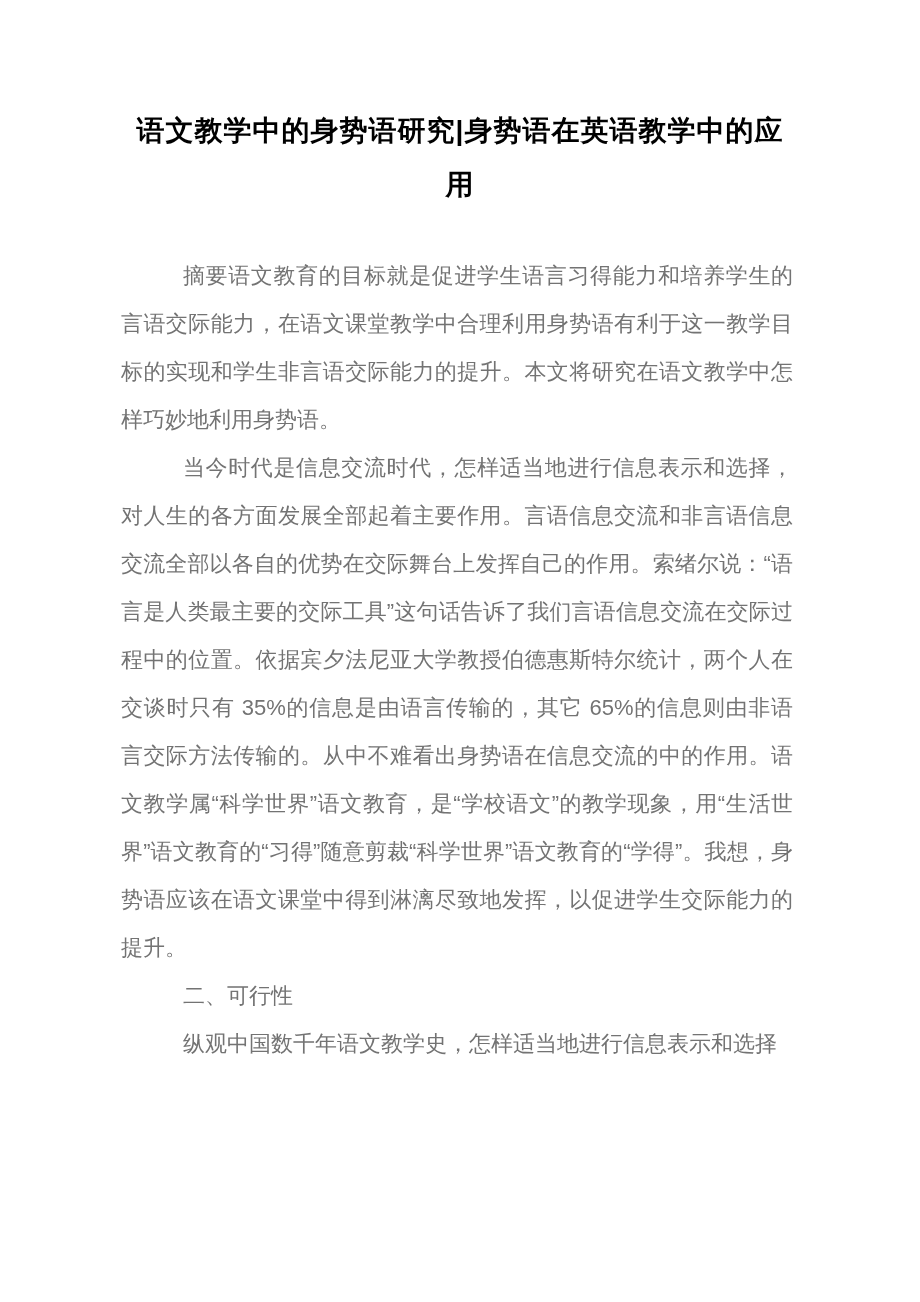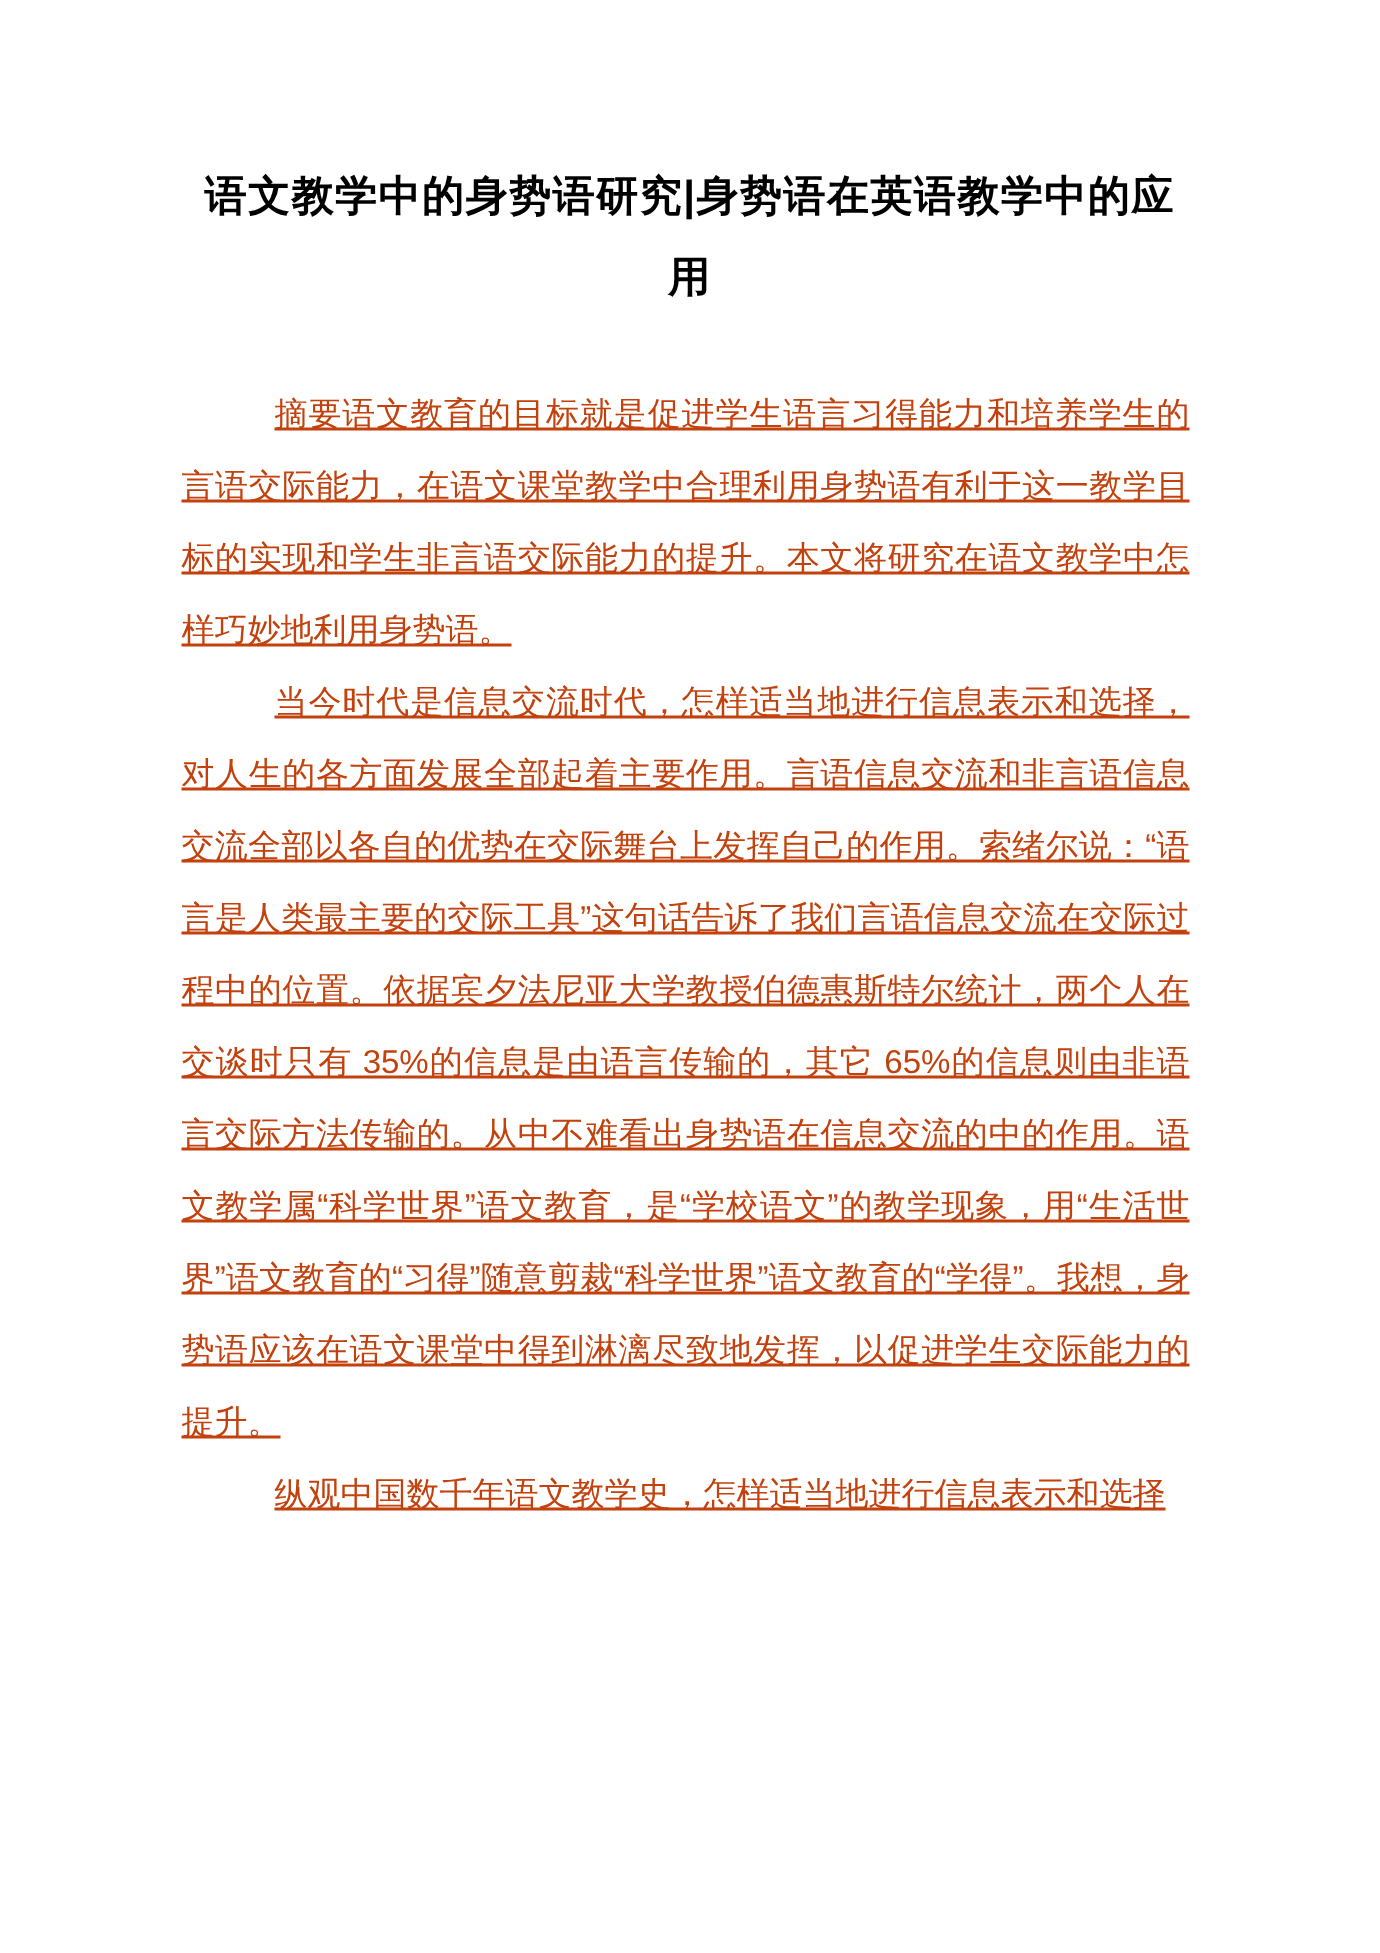--- a/index.html
+++ b/index.html
@@ -23,23 +23,22 @@
     line-height: 54px;
     font-weight: 700;
     color: #000000;
     letter-spacing: 1px;
   }
   .doc-body {
     width: 672px;
     margin: 40px 127px 0 121px;
     font-size: 22px;
     line-height: 48px;
-    color: #c2410c;
+    color: #737373;
     text-align: justify;
-    text-decoration: underline;
   }
   .doc-body p {
     margin: 0;
     padding: 0;
     text-indent: 62px;
   }
 </style>
 </head>
 <body>
 
@@ -53,17 +52,18 @@
     </h1>
 
   <div class="doc-body">
 
       <p class="doc-paragraph p-paragraph">摘要语文教育的目标就是促进学生语言习得能力和培养学生的言语交际能力，在语文课堂教学中合理利用身势语有利于这一教学目标的实现和学生非言语交际能力的提升。本文将研究在语文教学中怎样巧妙地利用身势语。</p>
 
 
 
       <p class="doc-paragraph p-paragraph">当今时代是信息交流时代，怎样适当地进行信息表示和选择，对人生的各方面发展全部起着主要作用。言语信息交流和非言语信息交流全部以各自的优势在交际舞台上发挥自己的作用。索绪尔说：“语言是人类最主要的交际工具”这句话告诉了我们言语信息交流在交际过程中的位置。依据宾夕法尼亚大学教授伯德惠斯特尔统计，两个人在交谈时只有 35%的信息是由语言传输的，其它 65%的信息则由非语言交际方法传输的。从中不难看出身势语在信息交流的中的作用。语文教学属“科学世界”语文教育，是“学校语文”的教学现象，用“生活世界”语文教育的“习得”随意剪裁“科学世界”语文教育的“学得”。我想，身势语应该在语文课堂中得到淋漓尽致地发挥，以促进学生交际能力的提升。</p>
 
+      <p class="doc-paragraph p-heading">二、可行性</p>
 
       <p class="doc-paragraph p-paragraph">纵观中国数千年语文教学史，怎样适当地进行信息表示和选择</p>
     </div>
 
 </div>
 
 </body></html>

